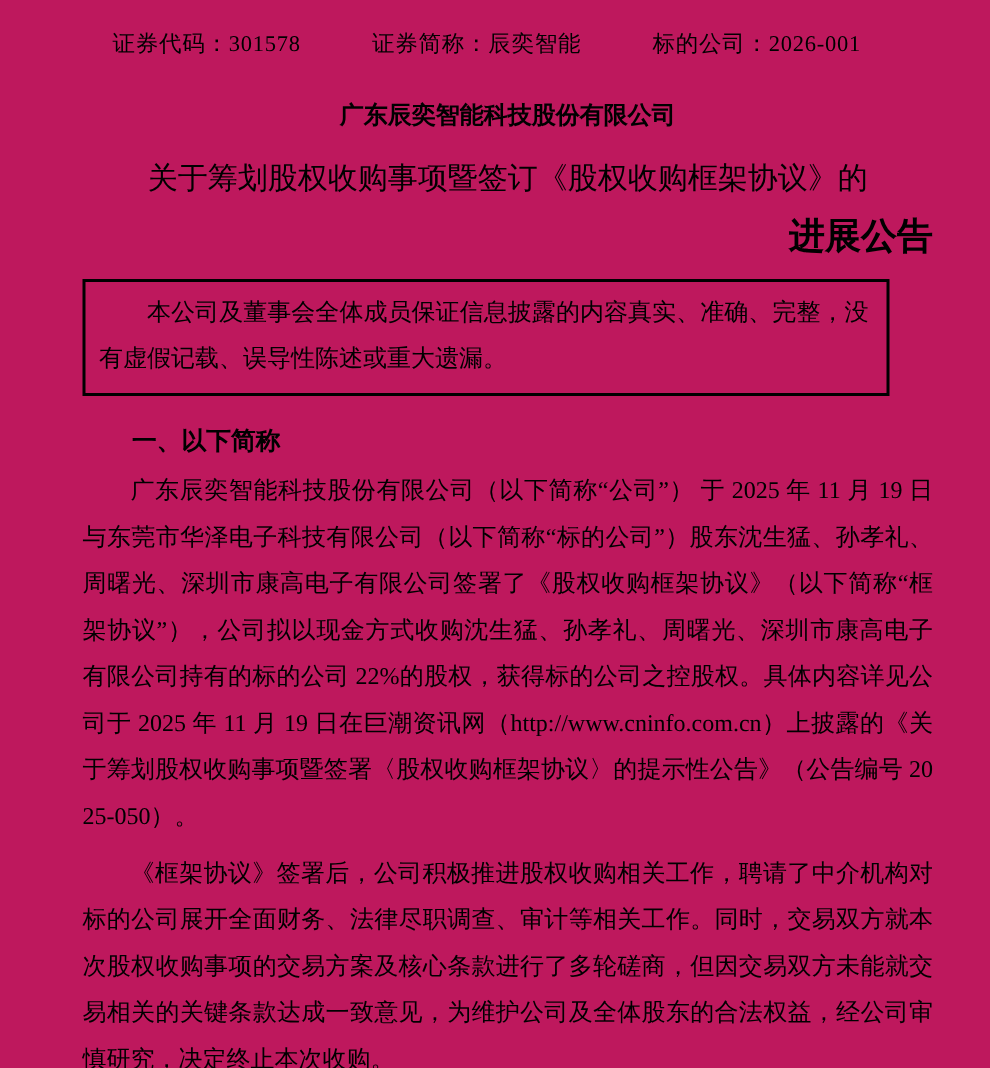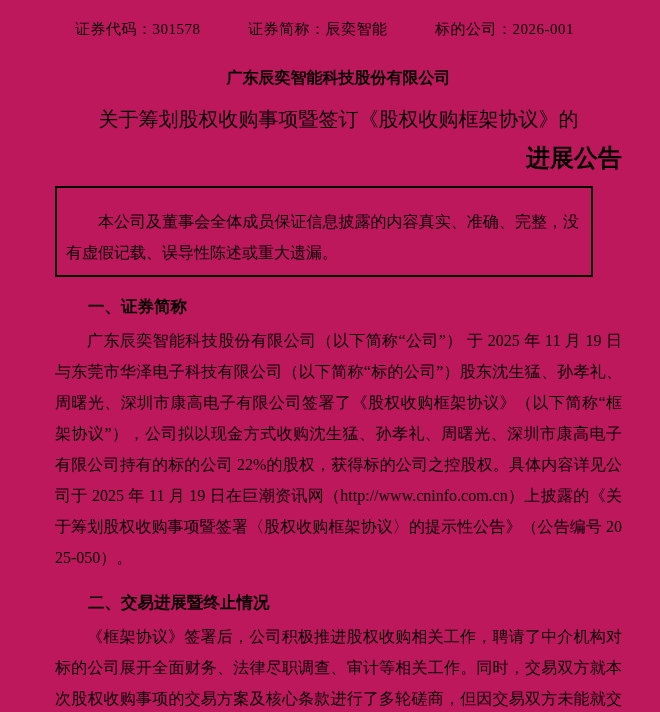--- a/index.html
+++ b/index.html
@@ -54,21 +54,21 @@
     font-weight: bold;
     font-size: 24px;
     line-height: 26px;
     margin-top: 13px;
   }
   
   .disclaimer-box {
     border: 2px solid #000000;
     margin-top: 15px;
     margin-right: 29px; 
-    padding: 18px 12px 7px 9px;
+    padding: 5px 12px 7px 9px;
   }
   .disclaimer-box p {
     margin: 0;
     font-size: 16px;
     line-height: 31px;
     text-align: justify;
     text-indent: 2em;
   }
   
   .section-heading {
@@ -102,23 +102,22 @@
 
     <div class="title-company">广东辰奕智能科技股份有限公司</div>
     <div class="title-subject">关于筹划股权收购事项暨签订《股权收购框架协议》的</div>
     <div class="title-type">进展公告</div>
 
     <div class="disclaimer-box">
       <p>本公司及董事会全体成员保证信息披露的内容真实、准确、完整，没有虚假记载、误导性陈述或重大遗漏。</p>
     </div>
 
     <div>
-      <p class="section-heading">一、证券简称</p>
+      <p class="section-heading">一、以下简称</p>
       <p class="para">广东辰奕智能科技股份有限公司（以下简称“公司”） 于 2025 年 11 月 19 日与东莞市华泽电子科技有限公司（以下简称“标的公司”）股东沈生猛、孙孝礼、周曙光、深圳市康高电子有限公司签署了《股权收购框架协议》（以下简称“框架协议”），公司拟以现金方式收购沈生猛、孙孝礼、周曙光、深圳市康高电子有限公司持有的标的公司 22%的股权，获得标的公司之控股权。具体内容详见公司于 2025 年 11 月 19 日在巨潮资讯网（http://www.cninfo.com.cn）上披露的《关于筹划股权收购事项暨签署〈股权收购框架协议〉的提示性公告》（公告编号 2025-050）。</p>
     </div>
 
     <div>
-      <p class="section-heading">二、交易进展暨终止情况</p>
       <p class="para">《框架协议》签署后，公司积极推进股权收购相关工作，聘请了中介机构对标的公司展开全面财务、法律尽职调查、审计等相关工作。同时，交易双方就本次股权收购事项的交易方案及核心条款进行了多轮磋商，但因交易双方未能就交易相关的关键条款达成一致意见，为维护公司及全体股东的合法权益，经公司审慎研究，决定终止本次收购。</p>
     </div>
 
   </div>
 </div>
 
 </body></html>

